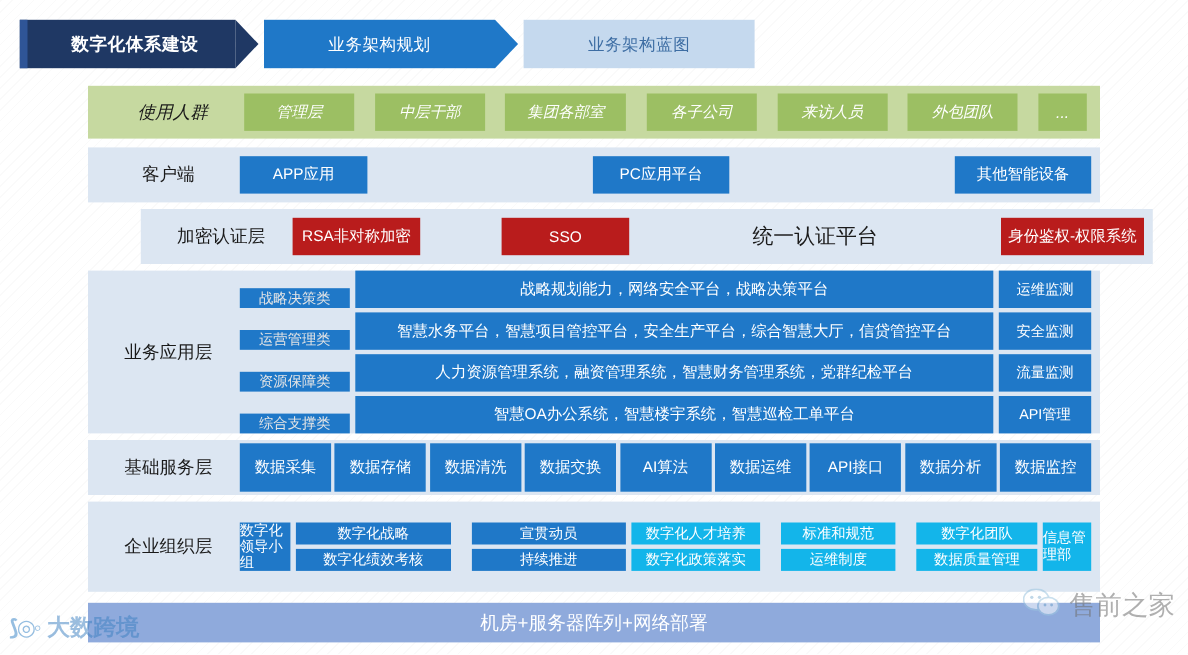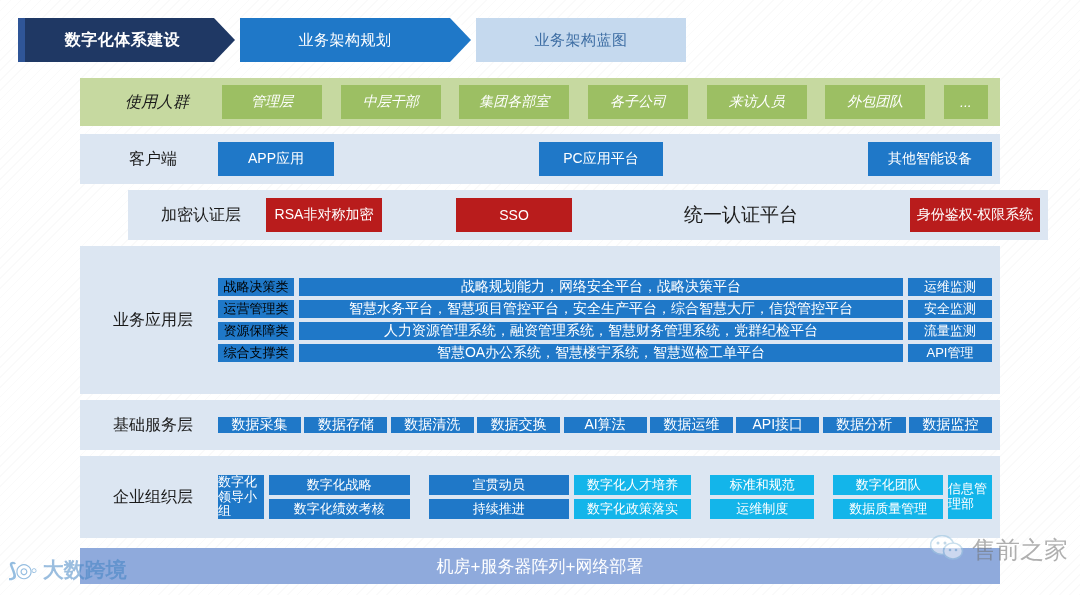--- a/index.html
+++ b/index.html
@@ -61,32 +61,32 @@
   .r3 .cells{justify-content:space-between;align-items:center;}
   .r3 .chip{background:#b91c1c;height:34px;font-size:14px;}
   .r3 .plaintext{color:#1a1a1a;font-size:19px;background:none;width:190px;text-align:center;}
 
   
   .r4{top:246px;width:920px;height:148px;background:#dce6f2;padding:6px 8px;}
   .r4 .rowlabel{align-self:center;}
   .r4 .biz{flex:1;display:flex;align-items:stretch;gap:5px;}
   .r4 .bizmid{flex:1;display:flex;flex-direction:column;gap:4px;}
   .r4 .bizline{display:flex;gap:5px;flex:1;}
-  .r4 .cat{width:76px;flex:none;background:#1f78c8;display:flex;align-items:center;
-           justify-content:center;color:#000000;font-size:13px;}
+  .r4 .cat{width:100px;flex:none;background:#1f78c8;display:flex;align-items:center;
+           justify-content:center;color:#e5e5e5;font-size:13px;margin-top:16px;}
   .r4 .desc{flex:1;background:#1f78c8;display:flex;align-items:center;justify-content:center;
             color:#fff;font-size:14px;}
   .r4 .bizright{width:84px;flex:none;display:flex;flex-direction:column;gap:4px;}
   .r4 .mon{flex:1;background:#1f78c8;display:flex;align-items:center;justify-content:center;
            color:#fff;font-size:13px;}
 
   
   .r5{top:400px;width:920px;height:50px;background:#dce6f2;padding:0 8px;}
   .r5 .cells{justify-content:space-between;}
-  .r5 .chip{background:#1f78c8;height:16px;font-size:14px;width:83px;}
+  .r5 .chip{background:#1f78c8;height:44px;font-size:14px;width:83px;}
 
   
   .r6{top:456px;width:920px;height:82px;background:#dce6f2;padding:5px 8px;}
   .r6 .rowlabel{align-self:center;}
   .r6 .org{flex:1;display:flex;align-items:stretch;gap:5px;}
   .r6 .tall{width:46px;flex:none;background:#1f78c8;color:#fff;font-size:13px;
             display:flex;align-items:center;justify-content:center;line-height:1.12;}
   .r6 .grid2{display:flex;flex-direction:column;gap:4px;}
   .r6 .g2row{display:flex;gap:19px;flex:1;}
   .r6 .cellblue{background:#1f78c8;color:#fff;font-size:13px;display:flex;

